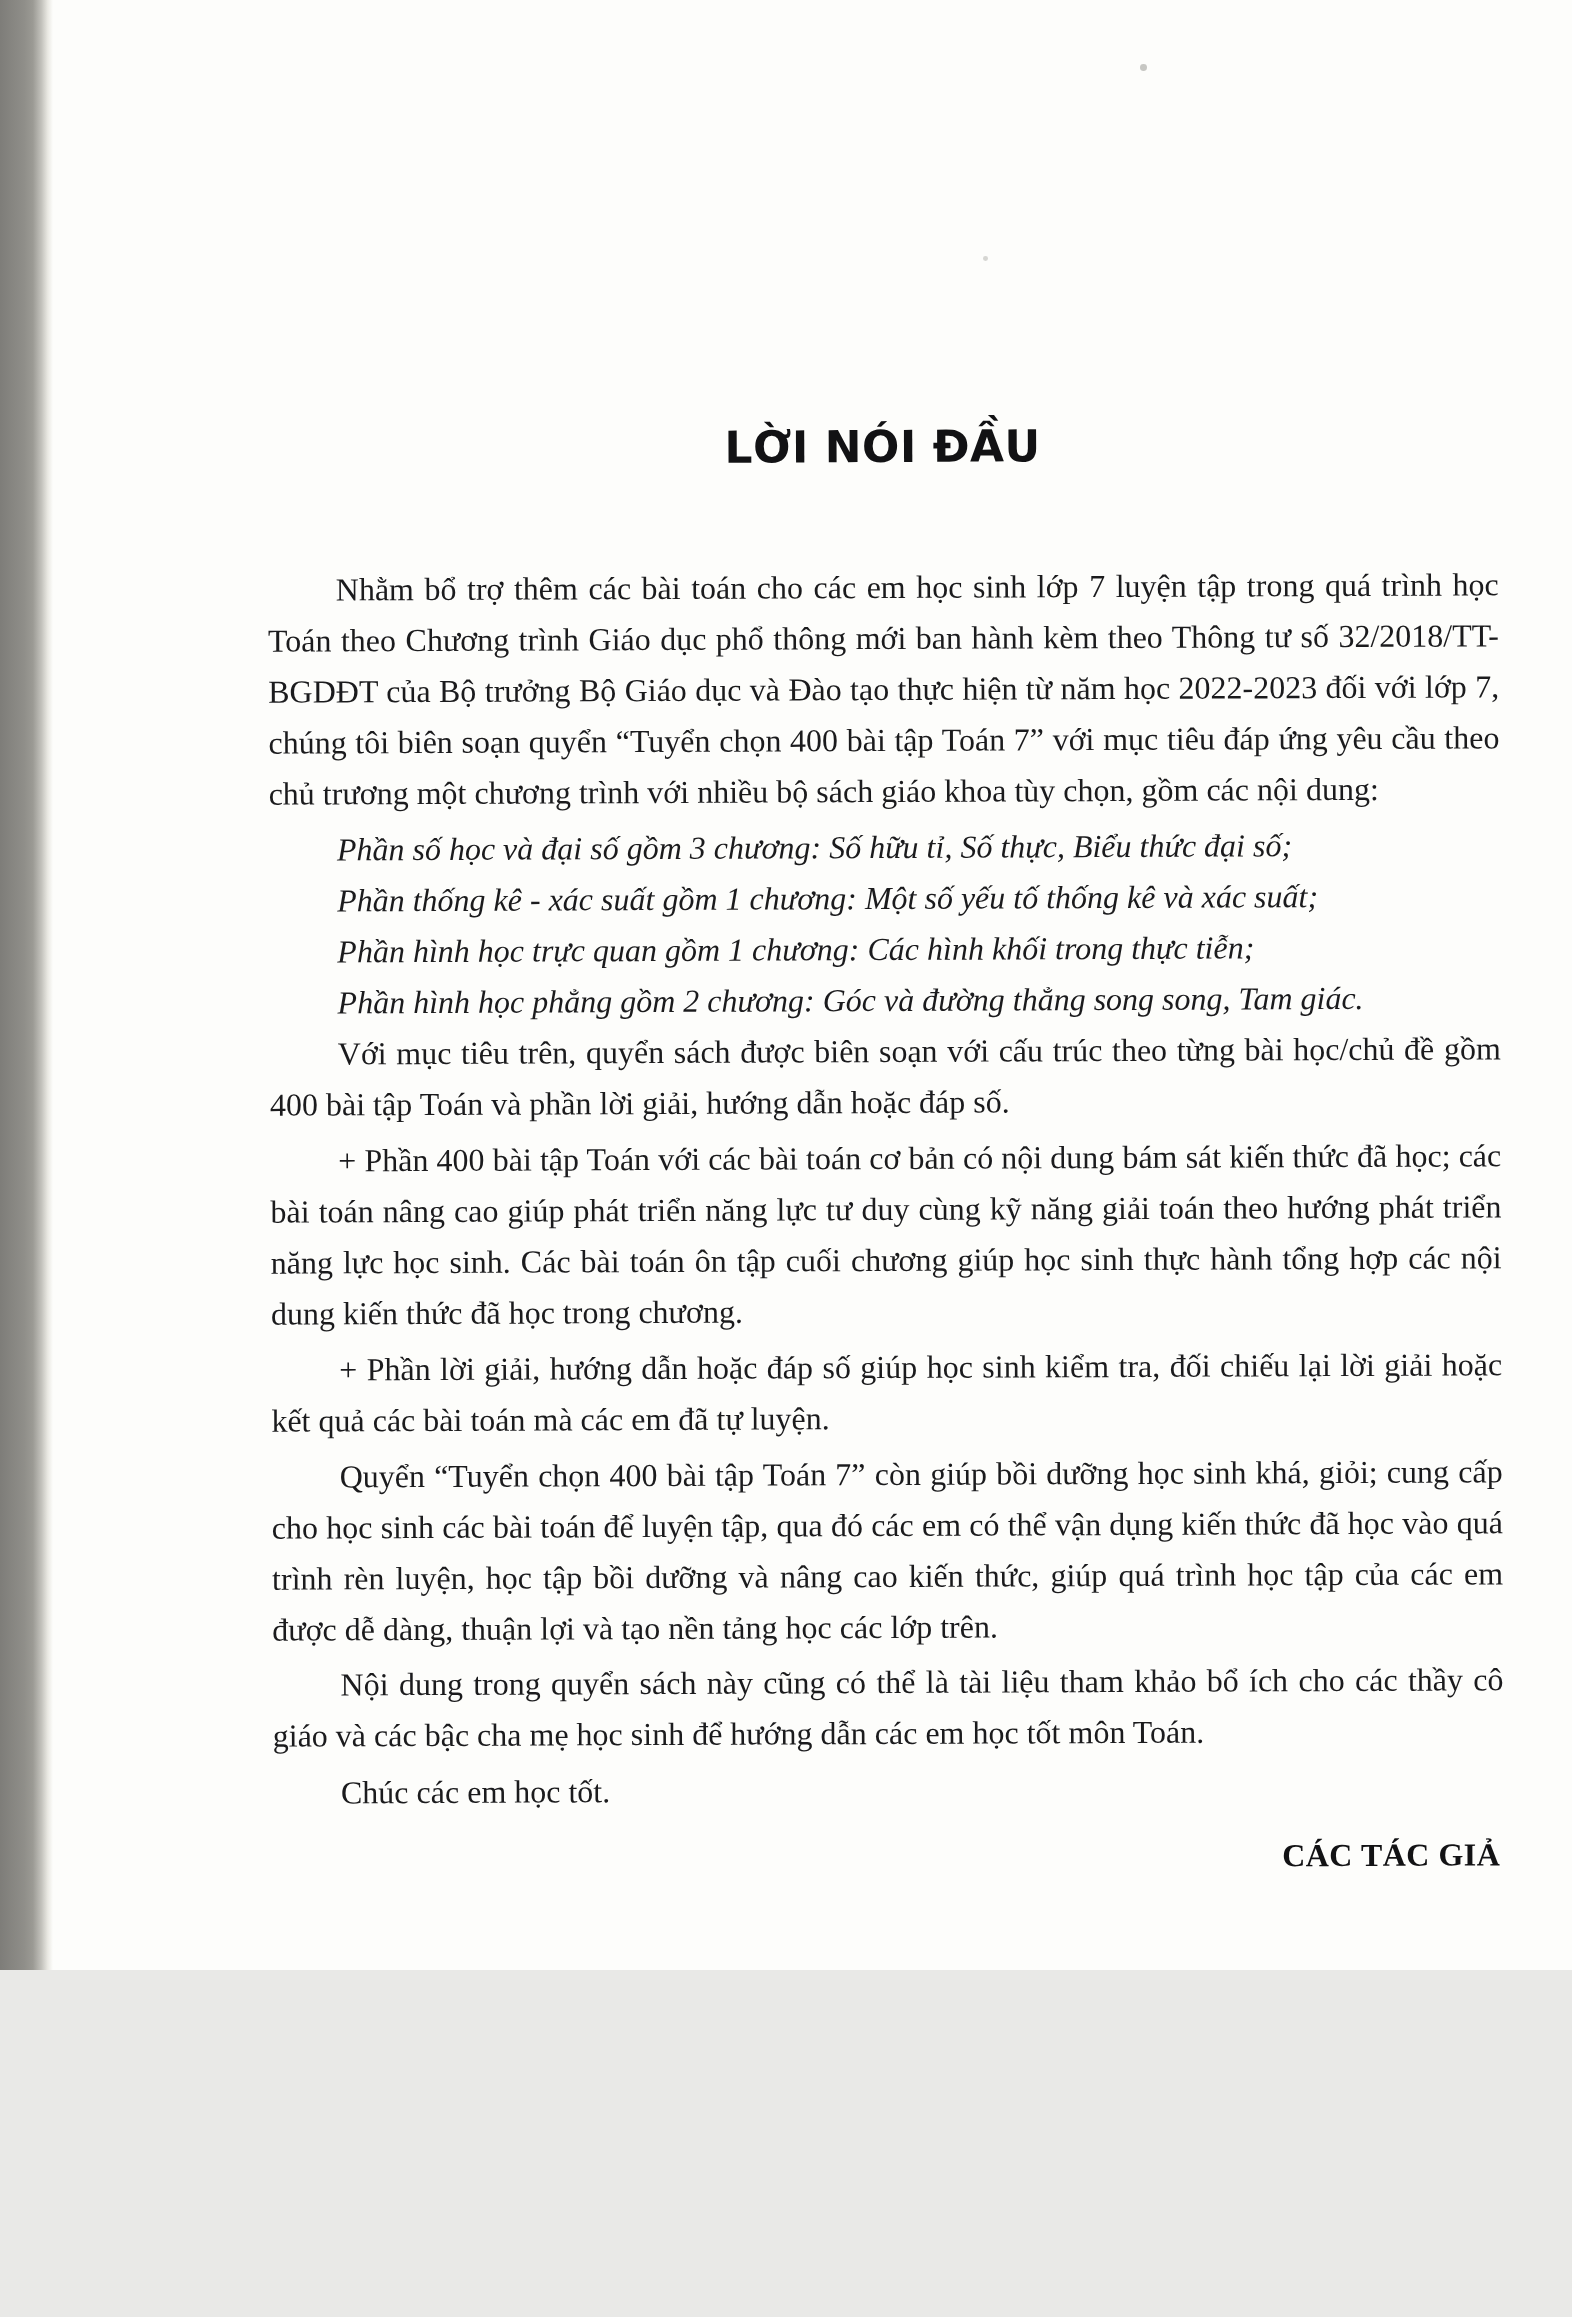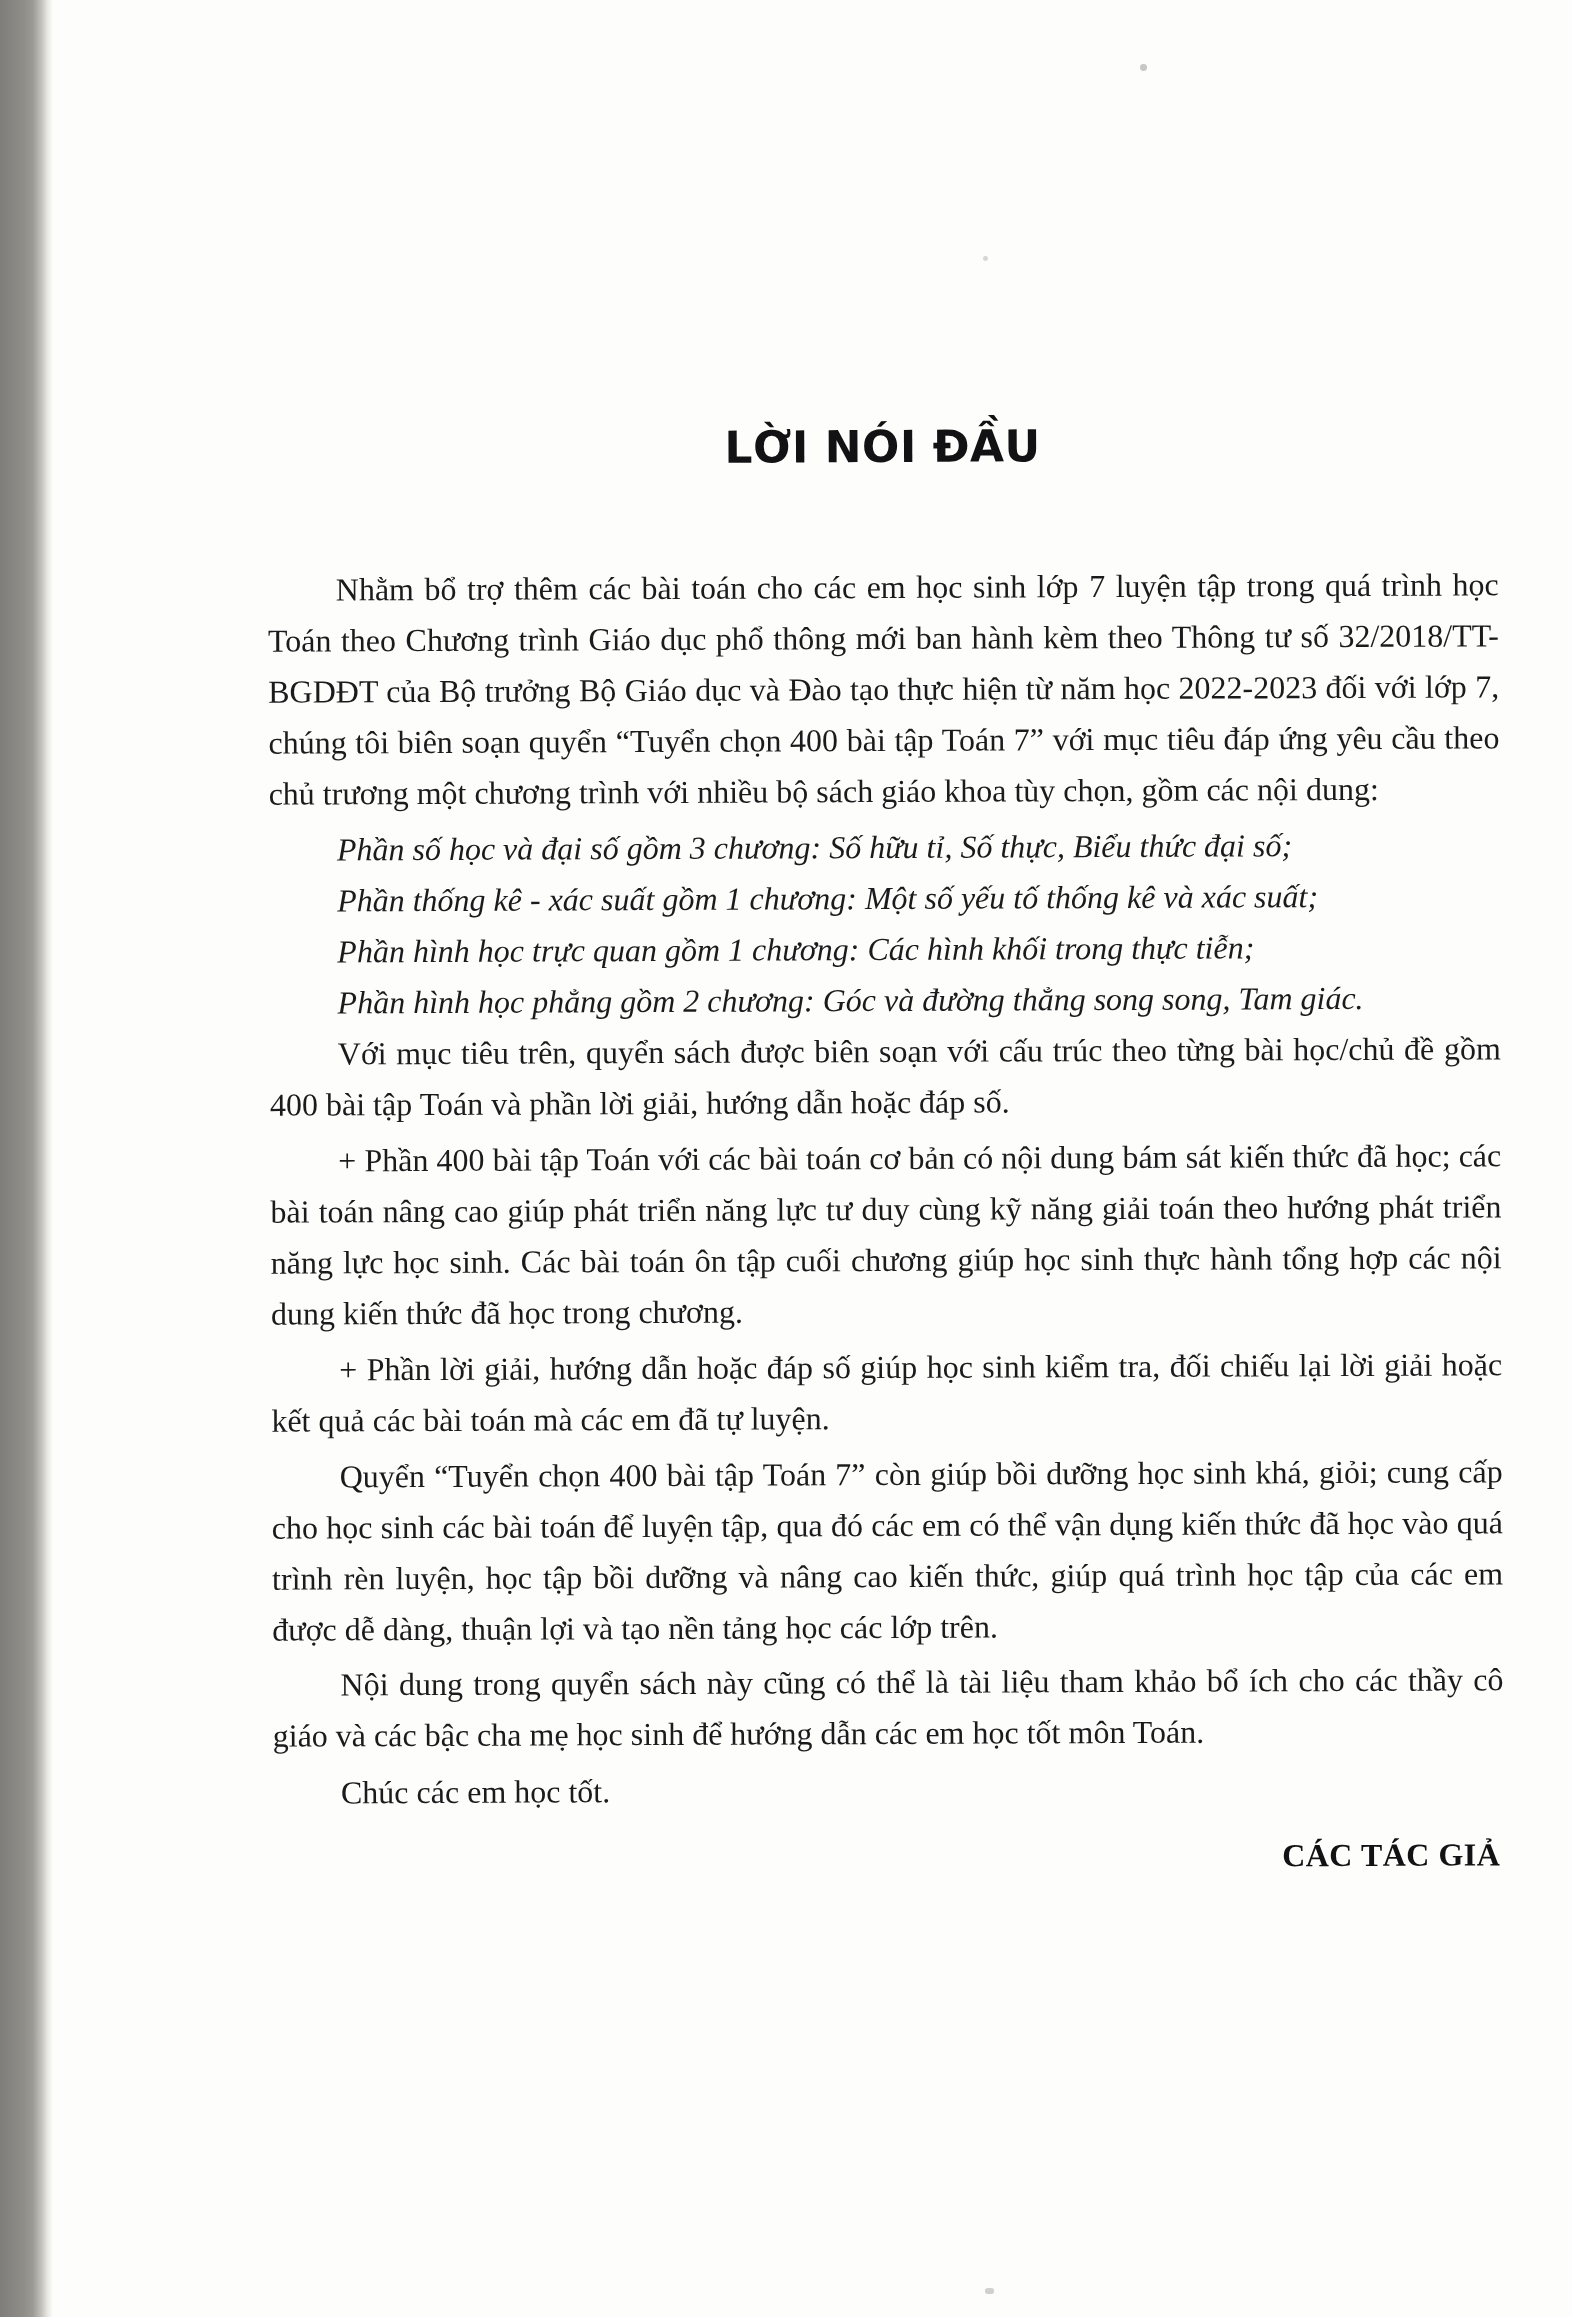--- a/index.html
+++ b/index.html
@@ -3,21 +3,21 @@
 <meta charset="utf-8">
 <style>
   html, body {
     margin: 0;
     padding: 0;
     background: #e9e9e7;
   }
   .page {
     position: relative;
     width: 1572px;
-    height: 2317px;
+    height: 1970px;
     background: #fdfdfb;
     overflow: hidden;
     font-family: "Liberation Serif", serif;
   }
   .binding {
     position: absolute;
     left: 0; top: 0;
     width: 53px;
     height: 100%;
     background: linear-gradient(to right,

